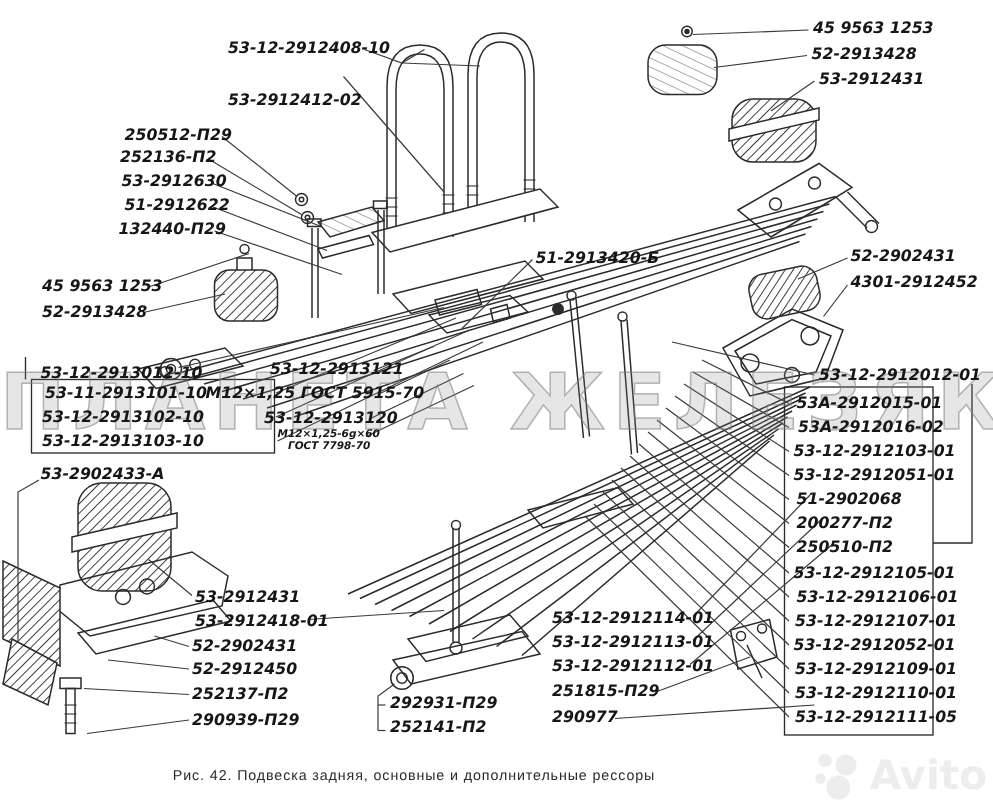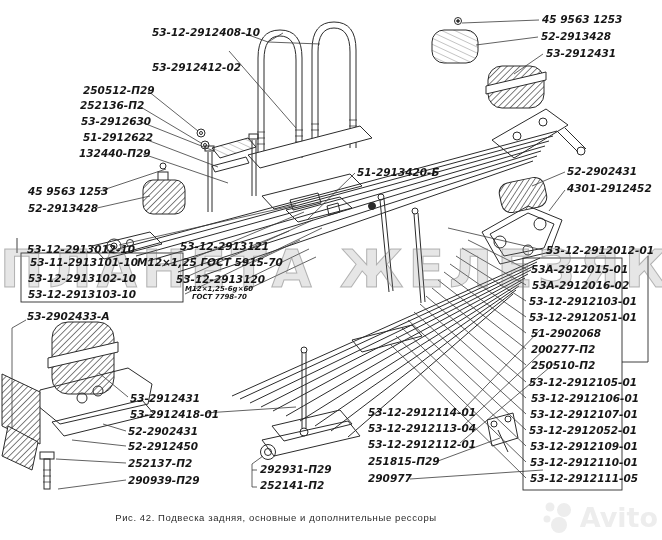--- a/index.html
+++ b/index.html
@@ -294,21 +294,21 @@
 <div class="lbl" style="left:130px;top:409px">53-2912418-01</div>
 <div class="lbl" style="left:128px;top:426px">52-2902431</div>
 <div class="lbl" style="left:128px;top:441px">52-2912450</div>
 <div class="lbl" style="left:128px;top:458px">252137-П2</div>
 <div class="lbl" style="left:128px;top:475px">290939-П29</div>
 
 <div class="lbl" style="left:260px;top:464px">292931-П29</div>
 <div class="lbl" style="left:260px;top:480px">252141-П2</div>
 
 <div class="lbl" style="left:368px;top:407px">53-12-2912114-01</div>
-<div class="lbl" style="left:368px;top:423px">53-12-2912113-04</div>
+<div class="lbl" style="left:368px;top:423px">53-12-2912113-01</div>
 <div class="lbl" style="left:368px;top:439px">53-12-2912112-01</div>
 <div class="lbl" style="left:368px;top:456px">251815-П29</div>
 <div class="lbl" style="left:368px;top:473px">290977</div>
 
 <div class="caption">Рис. 42. Подвеска задняя, основные и дополнительные рессоры</div>
 
 <div class="avito">
   <svg width="38" height="34" viewBox="0 0 38 34">
     <circle cx="10" cy="7" r="4.5" fill="#ededed"></circle>
     <circle cx="24" cy="10" r="7" fill="#ededed"></circle>

